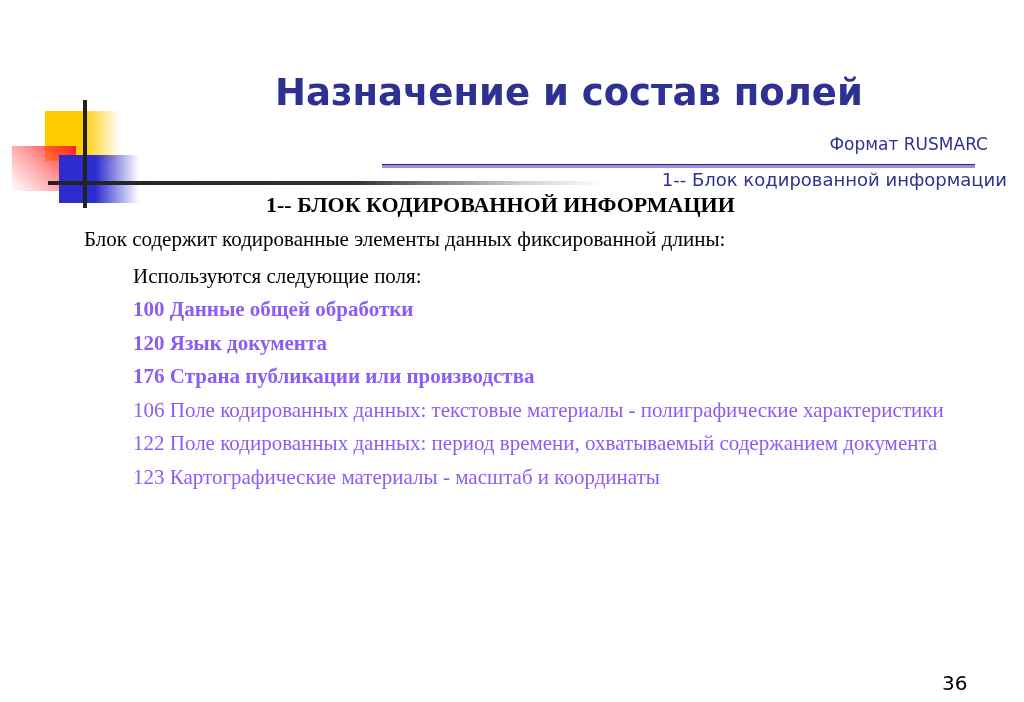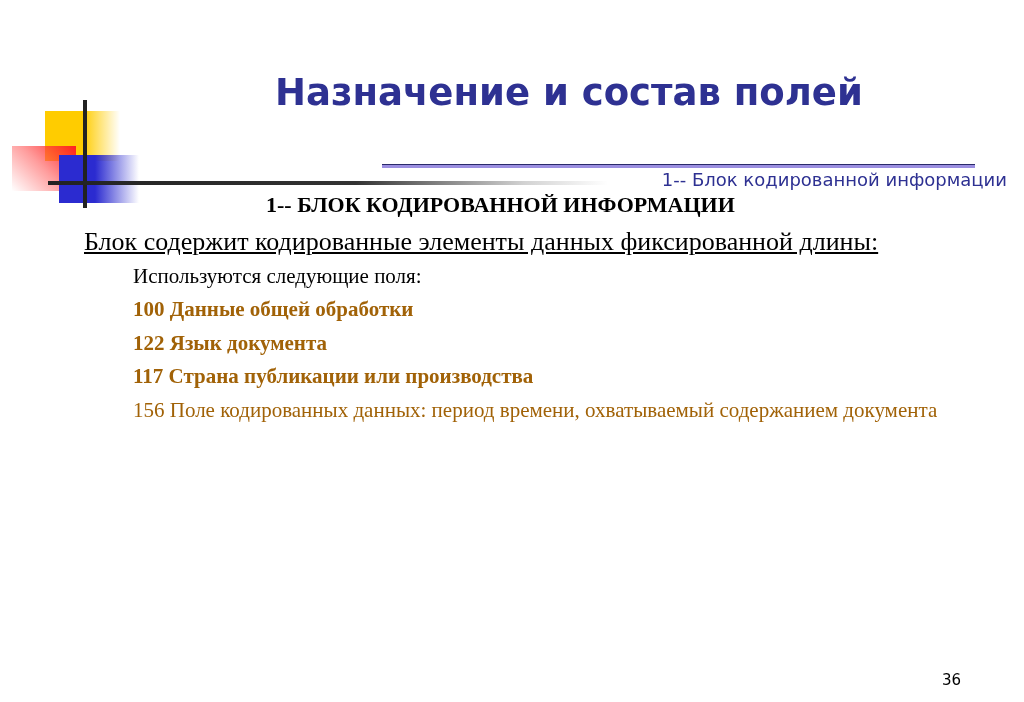--- a/index.html
+++ b/index.html
@@ -89,88 +89,90 @@
       left: 266px; top: 192px;
       font-family: "Liberation Serif", serif;
       font-weight: bold;
       font-size: 22px;
       color: #000;
       white-space: nowrap;
     }
     .intro {
       position: absolute;
       left: 84px; top: 227px;
-      font-size: 26px;
+      font-size: 21px;
       color: #000;
       white-space: nowrap;
-      text-decoration: underline;
     }
     .uses {
       position: absolute;
       left: 133px; top: 264px;
       font-size: 21px;
       color: #000;
       white-space: nowrap;
     }
     .fields {
       position: absolute;
       left: 133px; top: 297px;
       width: 857px;
       margin: 0; padding: 0;
       list-style: none;
     }
     .fields li {
       font-size: 21px;
       line-height: 24px;
-      color: #a16207;
+      color: #8b5cf6;
       margin-bottom: 9.5px;
     }
     .fields li.bold {
       font-weight: bold;
     }
     .fields li.justify {
       text-align: justify;
       text-align-last: left;
     }
     .page-number {
       position: absolute;
       left: 942px; top: 671px;
       font-family: "DejaVu Sans", sans-serif;
-      font-size: 15px;
+      font-size: 20px;
       color: #000;
     }
   </style>
 </head>
 <body>
 
 <div class="slide">
 
   <div>
     <div class="deco-yellow"></div>
     <div class="deco-red"></div>
     <div class="deco-blue"></div>
     <div class="deco-vline"></div>
     <div class="deco-hline"></div>
   </div>
 
   <div class="title">Назначение и состав полей</div>
 
+  <div class="subtitle-format">Формат RUSMARC</div>
 
   <div class="purple-rule"></div>
 
   <div class="subtitle-block">1-- Блок кодированной информации</div>
 
   <div class="section-heading">1-- БЛОК КОДИРОВАННОЙ ИНФОРМАЦИИ</div>
 
   <div class="intro">Блок содержит кодированные элементы данных фиксированной длины:</div>
 
   <div class="uses">Используются следующие поля:</div>
 
   <ul class="fields">
     <li class="bold">100 Данные общей обработки</li>
-    <li class="bold">122 Язык документа</li>
-    <li class="bold">117 Страна публикации или производства</li>
-    <li>156 Поле кодированных данных:  период времени, охватываемый содержанием документа</li>
+    <li class="bold">120 Язык документа</li>
+    <li class="bold">176 Страна публикации или производства</li>
+    <li class="justify">106 Поле кодированных данных: текстовые материалы - полиграфические характеристики</li>
+    <li>122 Поле кодированных данных:  период времени, охватываемый содержанием документа</li>
+    <li>123 Картографические материалы - масштаб и координаты</li>
   </ul>
 
   <div class="page-number">36</div>
 
 </div>
 
 </body></html>

